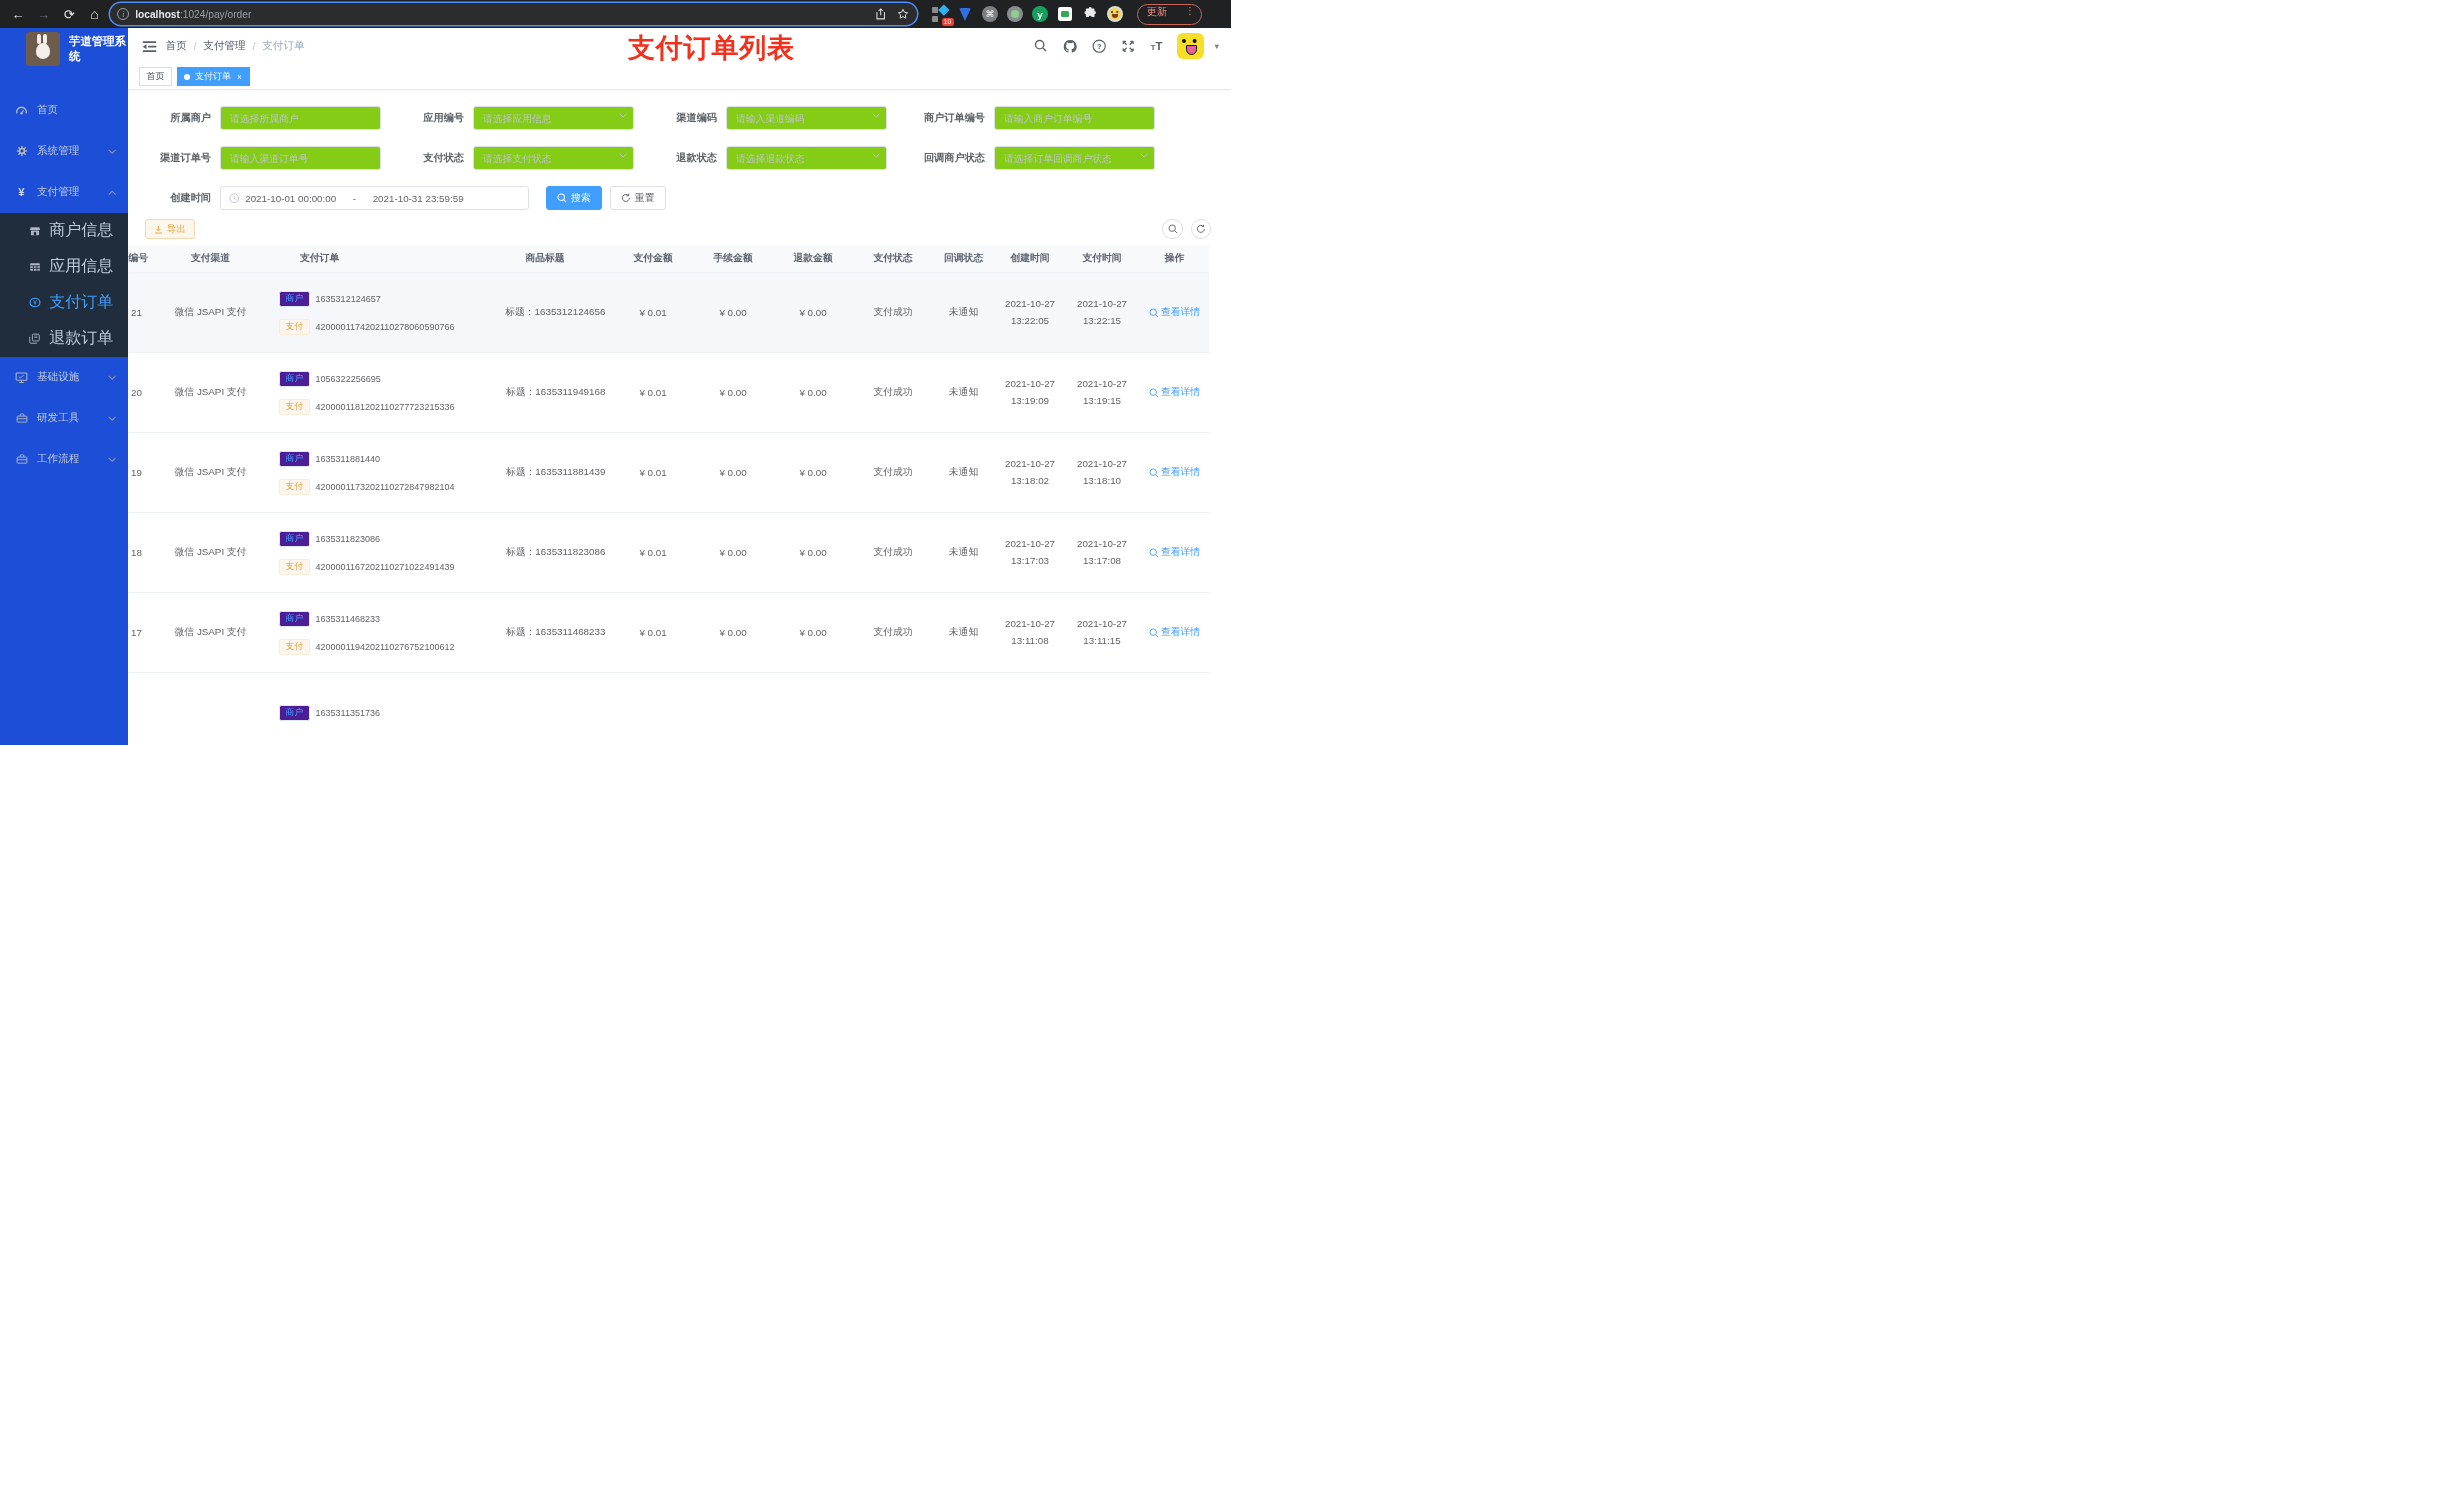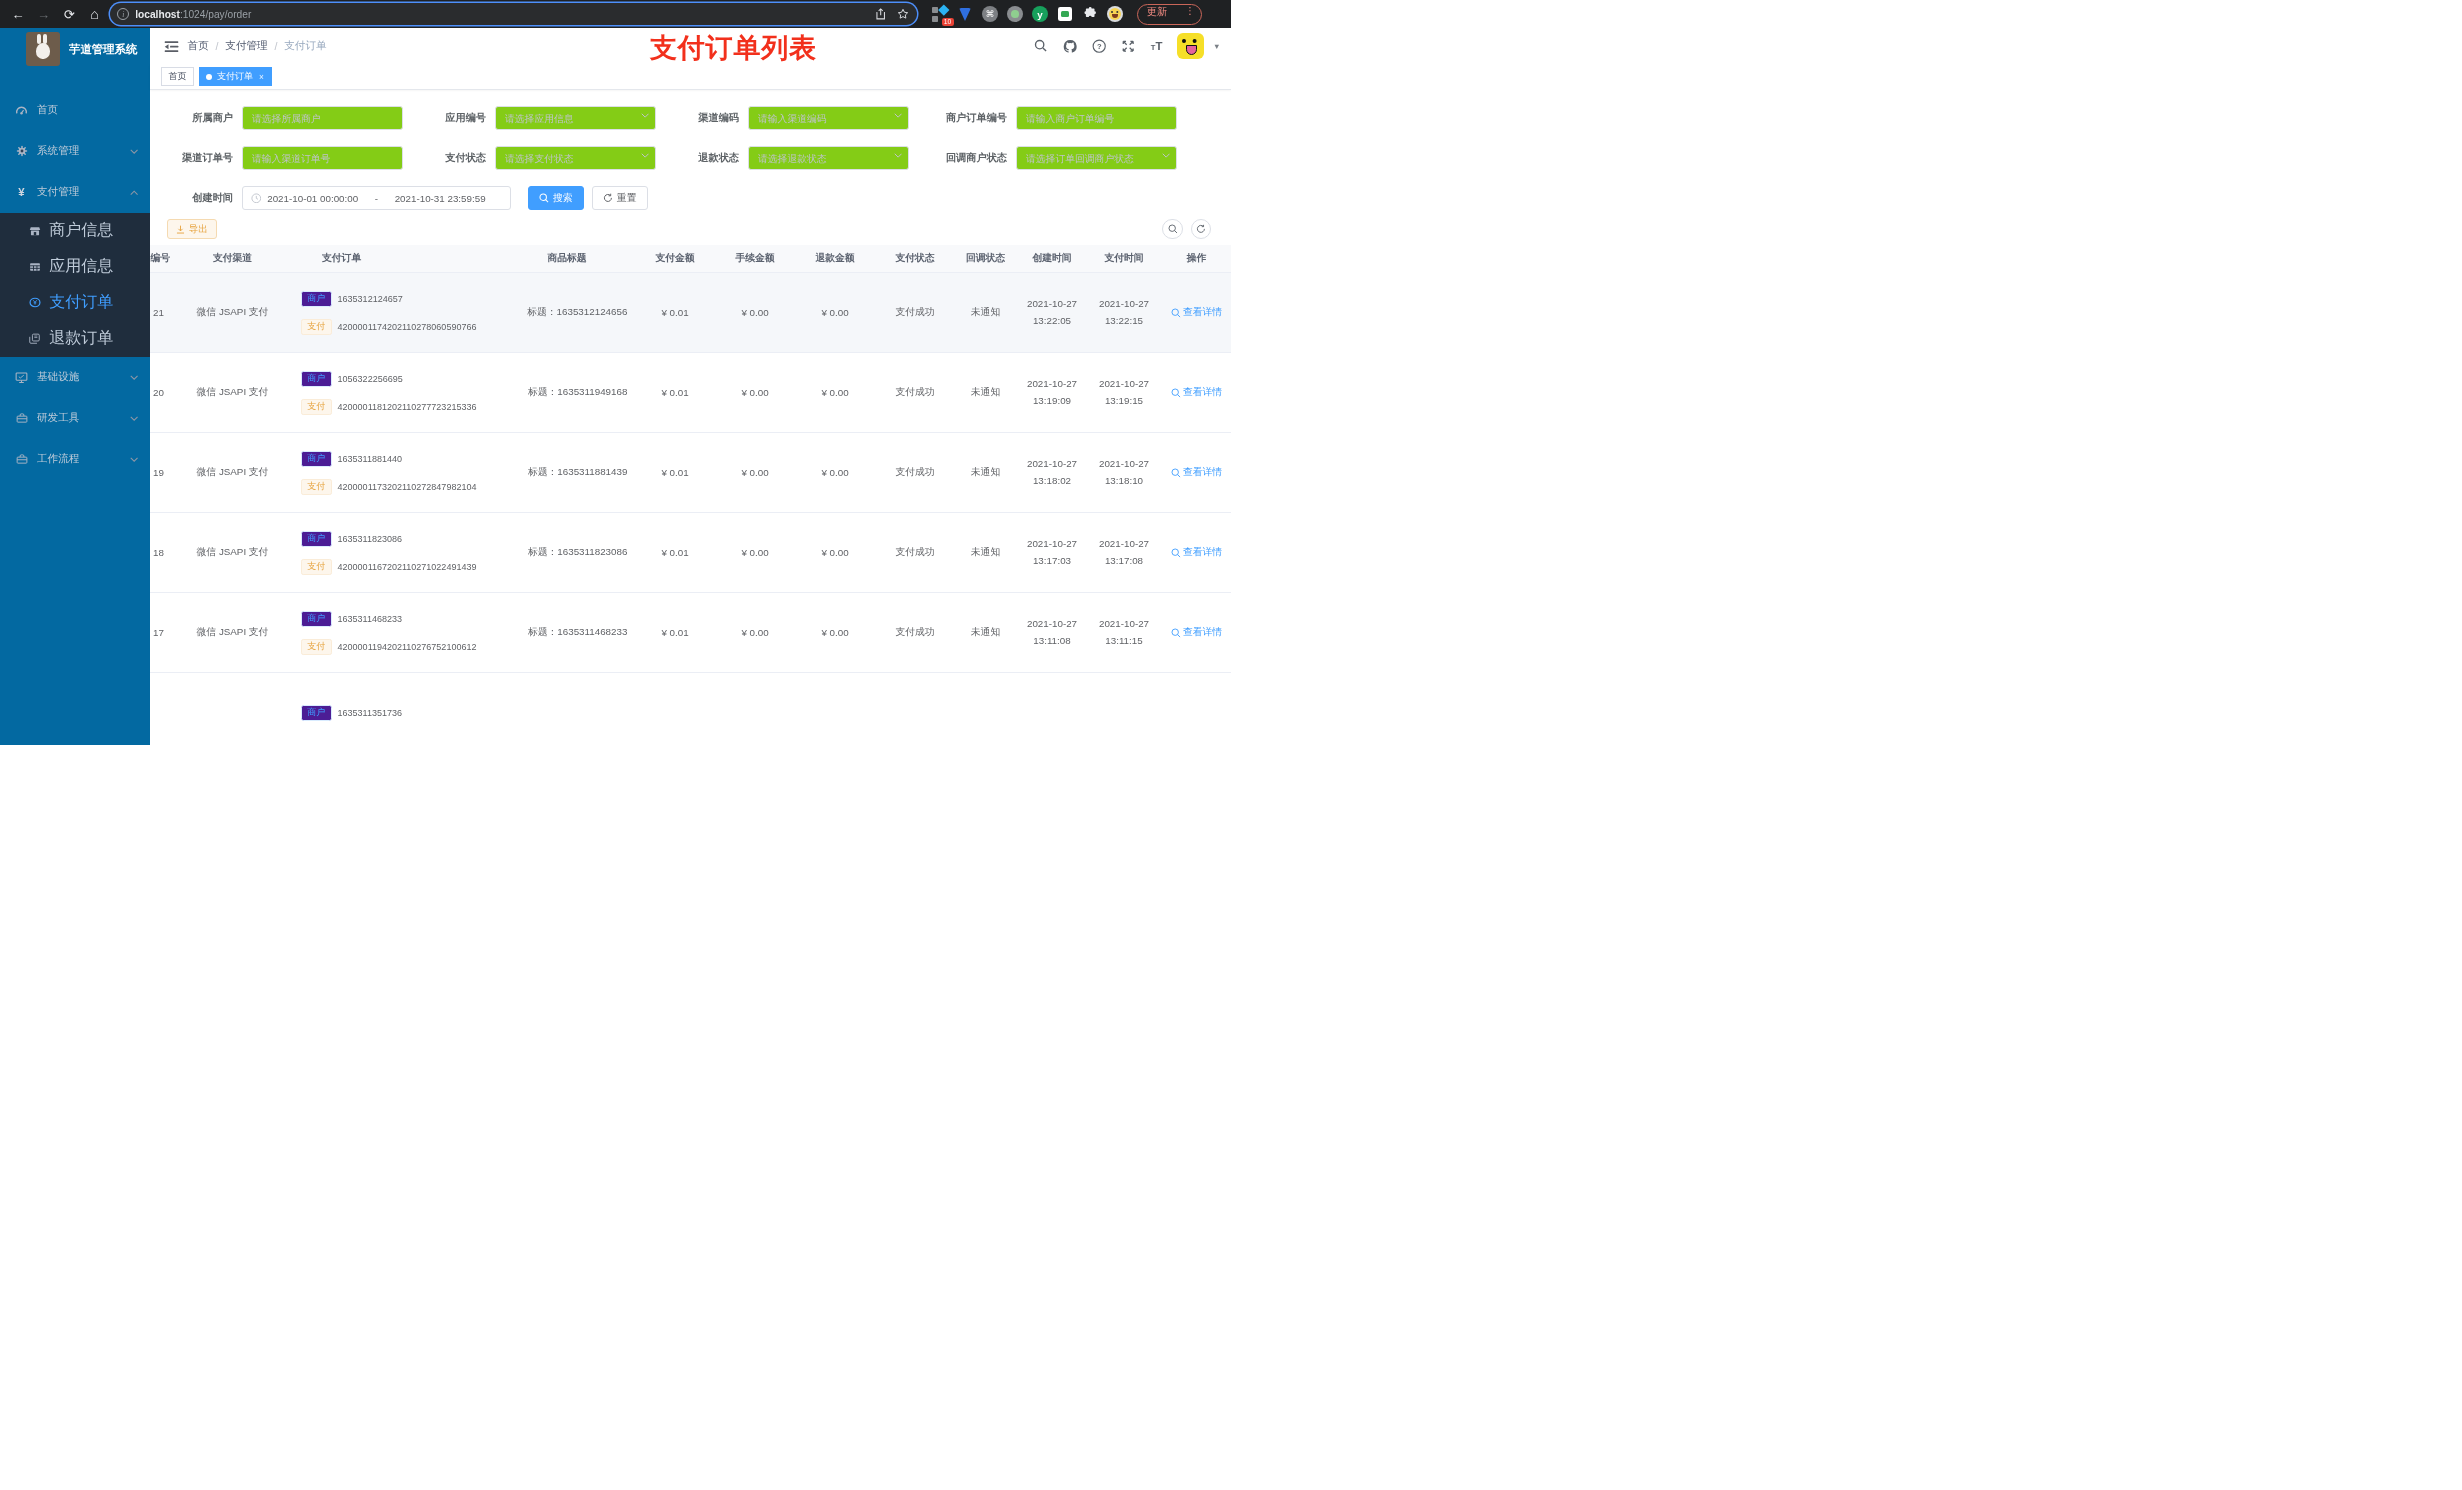--- a/index.html
+++ b/index.html
@@ -32,21 +32,21 @@
   .puzzle { color:#f1f3f4; }
   .emoji-face { width:16.7px; height:16.7px; border-radius:50%; background:#d9dbdd; display:flex; align-items:center; justify-content:center; }
   .face { width:12px; height:12px; border-radius:50%; background:#f7d354; position:relative; }
   .face:before { content:""; position:absolute; left:2.3px; top:3px; width:1.9px; height:1.9px; background:#333; border-radius:50%; box-shadow:5.3px 0 0 #333; }
   .face:after { content:""; position:absolute; left:3.4px; top:6px; width:5.3px; height:3.8px; background:#7c3b1e; border-radius:0 0 5.3px 5.3px; }
   .update-pill { margin-left:9px; border:0.8px solid #ca6659; color:#f28b82; border-radius:11.4px; height:21px; display:flex; align-items:flex-start; padding:0 6px 0 9px; gap:18px; font-size:10.2px; }
   .vdots { color:#f28b82; letter-spacing:0; font-size:9.8px; }
 
   
   .app { display:flex; height:717px; }
-  .sidebar { width:150px; background:#0369a1; flex:0 0 auto; color:#bfcbd9; }
+  .sidebar { width:128px; background:#1d4ed8; flex:0 0 auto; color:#bfcbd9; }
   .logo-row { height:42px; display:flex; align-items:center; padding-left:26px; gap:9px; }
   .logo-img { width:34px; height:34px; border-radius:3px; background:#6d5c4b; position:relative; overflow:hidden; flex:0 0 auto; }
   .logo-img:before { content:""; position:absolute; left:9.8px; top:10.6px; width:14.4px; height:16.7px; background:#f3f0ec; border-radius:50% 50% 45% 45%; }
   .logo-img:after { content:""; position:absolute; left:11.4px; top:2.3px; width:3.8px; height:9.8px; background:#f3f0ec; border-radius:3px; box-shadow:6px 0 0 #f3f0ec; }
   .logo-title { color:#fff; font-weight:bold; font-size:11.4px; }
   .menu { margin-top:3px; }
   .m-item { height:41px; display:flex; align-items:center; padding:0 12px 0 15px; font-size:10.6px; cursor:pointer; }
   .m-item .mi { width:13px; height:13px; margin-right:9px; color:#aab4c4; display:flex; align-items:center; justify-content:center; flex:0 0 auto; font-size:11.4px; }
   .m-item .lbl { flex:1; }
   .m-arrow { color:#8d96a5; }
@@ -86,21 +86,21 @@
   .content { flex:1; overflow:hidden; position:relative; }
   .filters { padding:16px 7.6px 0 9px; }
   .f-row { display:flex; margin-bottom:16px; }
   .f-item { display:flex; align-items:center; margin-right:9px; }
   .f-label { width:83px; text-align:right; padding-right:9px; color:#5d6266; font-weight:600; font-size:10.2px; flex:0 0 auto; }
   .f-label.wide { width:98px; }
   .field { position:relative; width:161px; flex:0 0 auto; }
   .field input { width:100%; height:24px; border:0.8px solid #dcdfe6; border-radius:3px; padding:0 19.7px 0 9px; font-size:9.8px; color:#606266; outline:none; background:#84cc16; font-family:inherit; }
   .field input::placeholder { color:#bfc4cc; }
   .field .arr { position:absolute; right:6.8px; top:6.8px; color:#c0c4cc; }
-  .daterange { width:269px; height:24px; border:0.8px solid #dcdfe6; border-radius:3px; display:flex; align-items:center; padding:0 7.6px; gap:6px; color:#606266; }
+  .daterange { width:309px; height:24px; border:0.8px solid #dcdfe6; border-radius:3px; display:flex; align-items:center; padding:0 7.6px; gap:6px; color:#606266; }
   .daterange .sep { flex:0 0 auto; padding:0 10.6px; color:#606266; }
   .clock { color:#c0c4cc; }
   .btn { height:24px; border-radius:3px; display:inline-flex; align-items:center; justify-content:center; gap:3.8px; font-size:9.8px; padding:0 10.6px; cursor:pointer; border:0.8px solid #dcdfe6; background:#fff; color:#606266; }
   .btn-primary { background:#409eff; border-color:#409eff; color:#fff; margin-left:16.7px; }
   .btn-plain-warn { background:#fdf6ec; border-color:#f5dab1; color:#e6a23c; font-size:9.5px; height:20.4px; padding:0 8.3px; }
   .btn + .btn { margin-left:7.6px; }
 
   
   .toolbar { display:flex; align-items:center; justify-content:space-between; padding:9px 19.7px 6px 16.7px; }
   .tool-circles { display:flex; gap:8.3px; }

